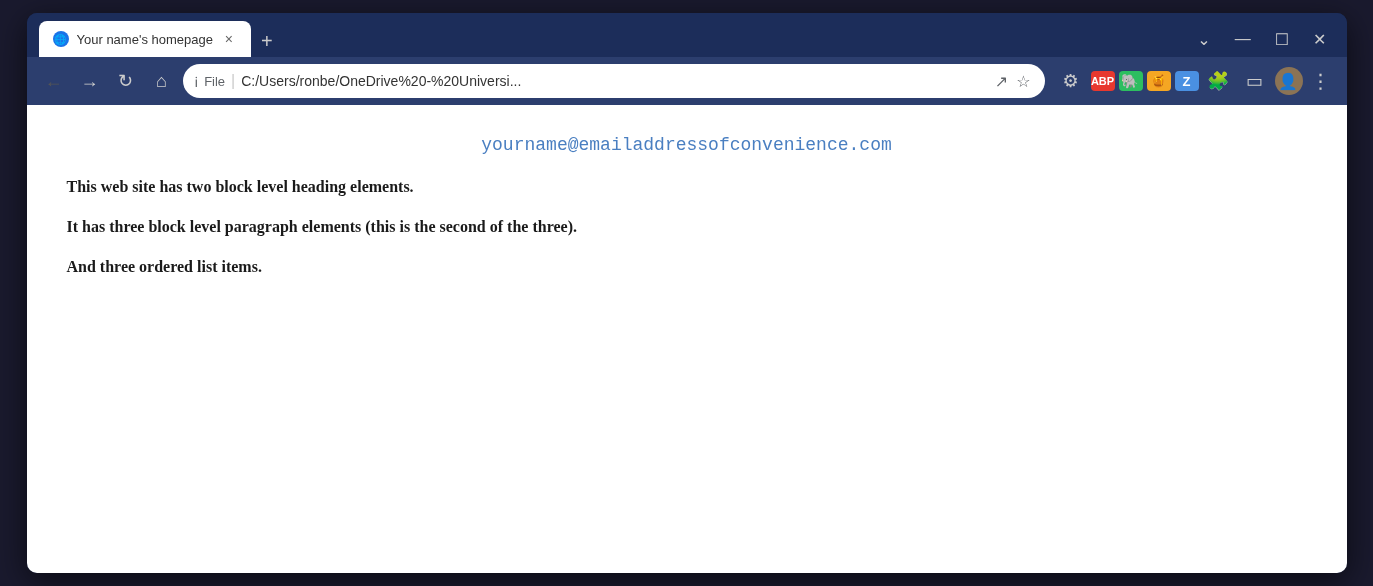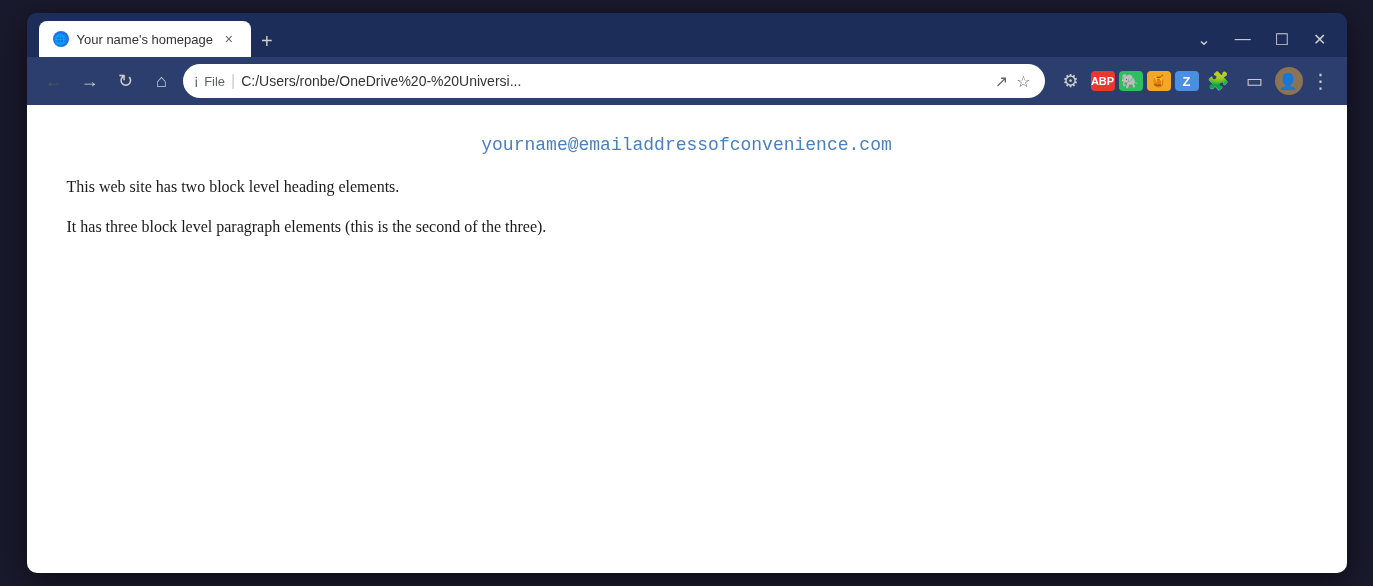--- a/index.html
+++ b/index.html
@@ -273,20 +273,21 @@
       color: #4a7fc1;
       text-decoration: none;
     }
 
     .page-para {
       font-size: 16px;
       color: #1a1a1a;
       margin-bottom: 16px;
       font-family: Times New Roman, serif;
       line-height: 1.5;
+      font-weight: bold;
     }
 
     .page-list {
       font-size: 16px;
       color: #c0392b;
       margin-left: 60px;
       margin-bottom: 10px;
       font-family: Times New Roman, serif;
       line-height: 1.8;
     }
@@ -358,15 +359,16 @@
       <span class="menu-btn">⋮</span>
     </div>
   </div>
 
   <div class="page-content">
     <div class="page-email">
       <a href="mailto:yourname@emailaddressofconvenience.com">yourname@emailaddressofconvenience.com</a>
     </div>
     <p class="page-para">This web site has two block level heading elements.</p>
     <p class="page-para">It has three block level paragraph elements (this is the second of the three).</p>
+    <p class="page-para">And three ordered list items.</p>
   </div>
 
 </div>
 
 </body></html>

